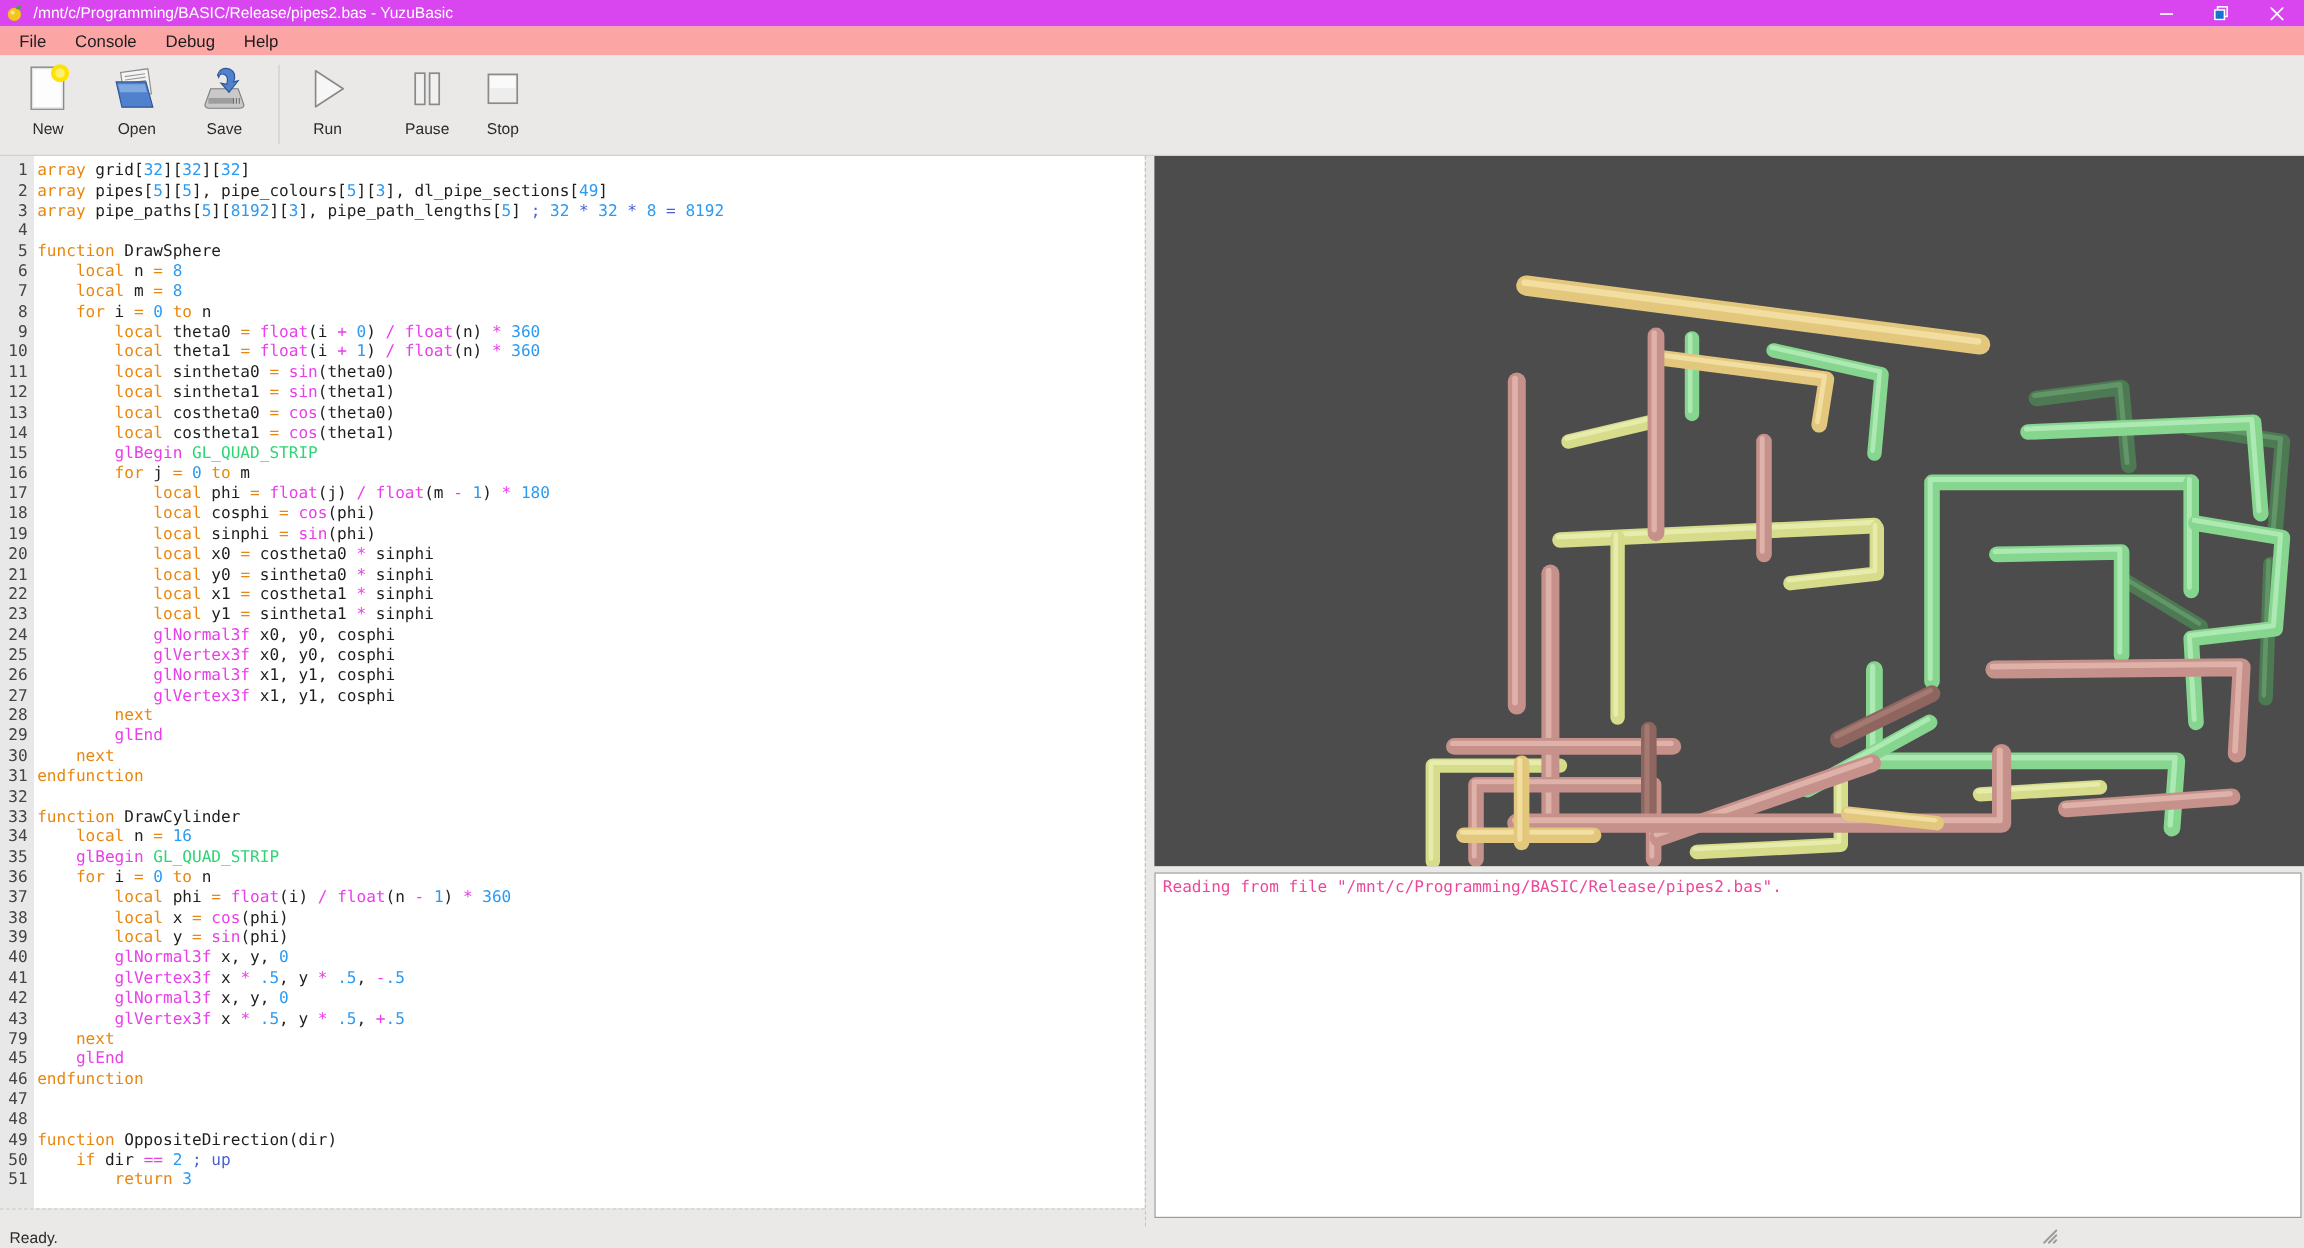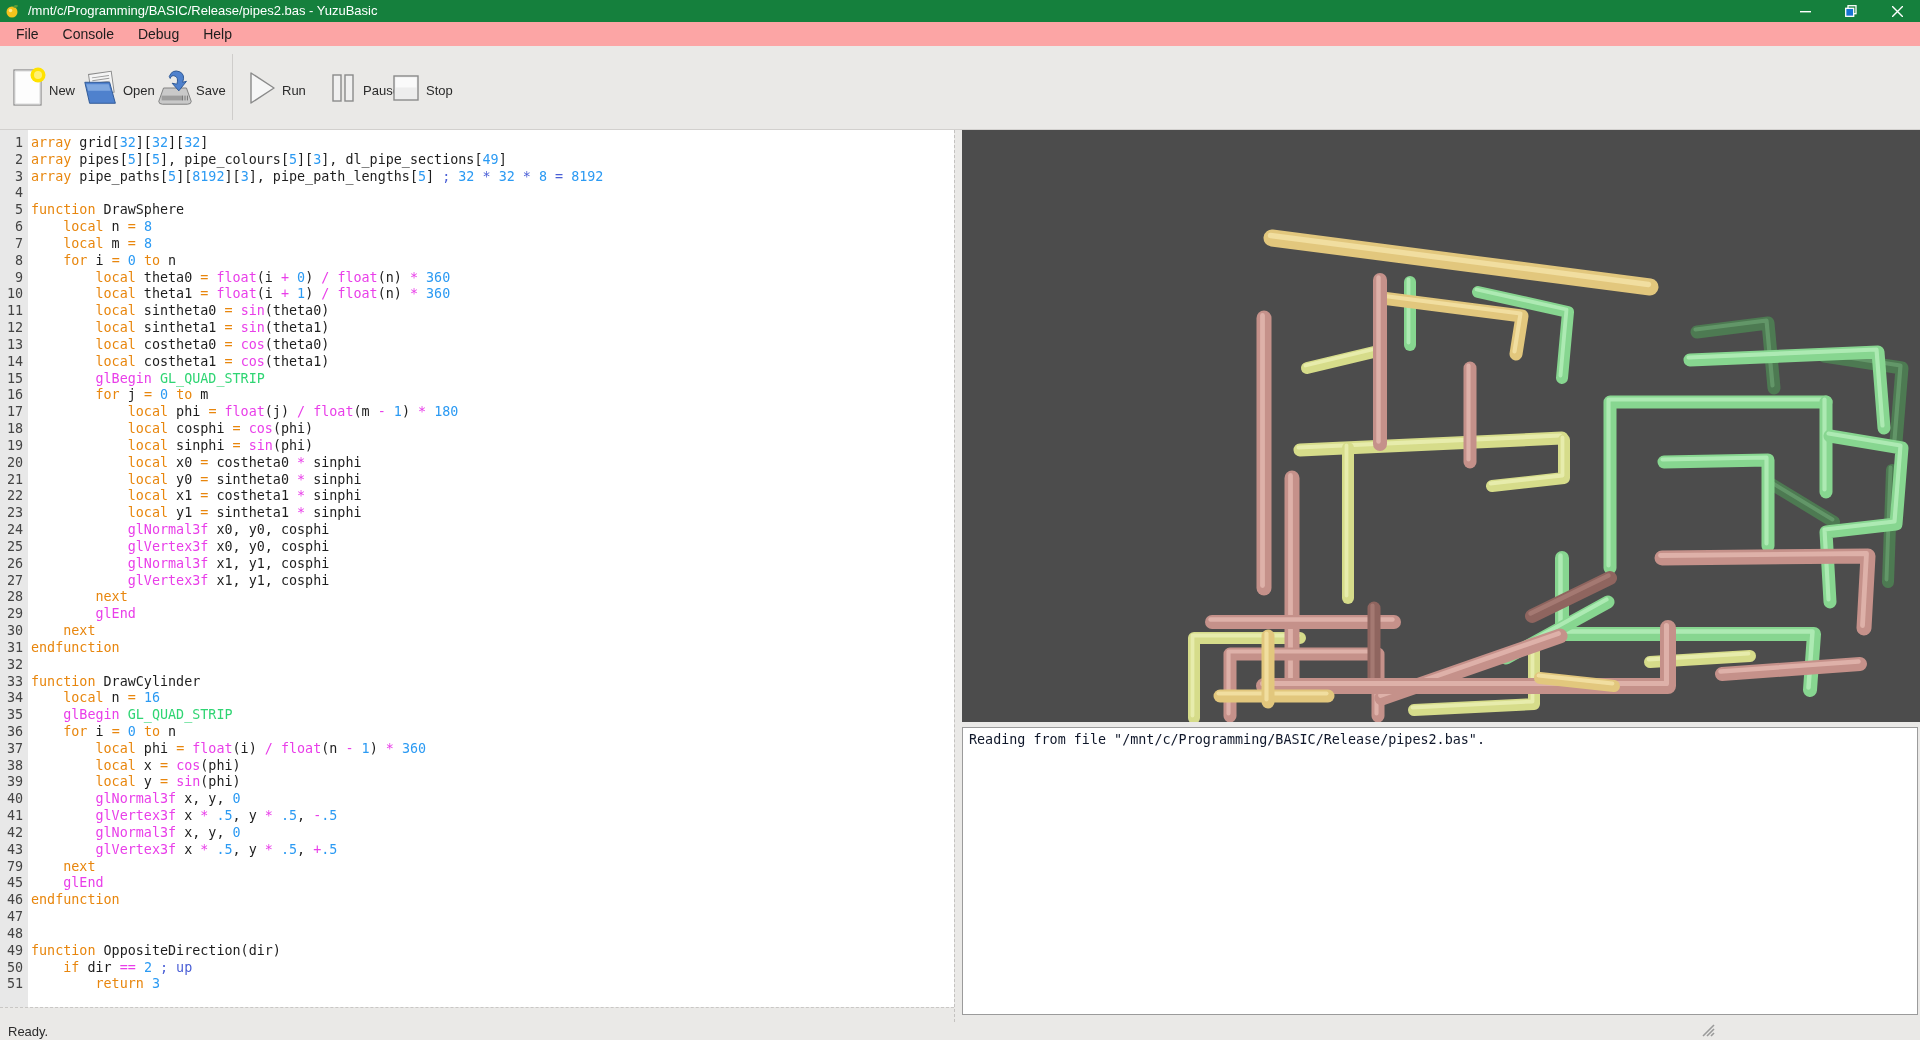--- a/index.html
+++ b/index.html
@@ -1,37 +1,37 @@
 <!DOCTYPE html>
 <html><head>
 <meta charset="utf-8">
 <style>
   * { margin:0; padding:0; box-sizing:border-box; }
   html,body { width:1920px; height:1040px; overflow:hidden; background:#eae9e7;
               font-family:"Liberation Sans", sans-serif; }
 
   
   .titlebar { position:absolute; left:0; top:0; width:1920px; height:22px;
-              background:#15803d; color:#fff; display:flex; align-items:center; }
+              background:#d946ef; color:#fff; display:flex; align-items:center; }
   .titlebar .appicon { width:16px; height:16px; margin:0 7px 0 5px; flex:0 0 auto; }
   .titlebar .title { font-size:13px; line-height:22px; white-space:nowrap; }
   .wincontrols { margin-left:auto; display:flex; height:22px; }
   .winbtn { width:46px; height:22px; display:flex; align-items:center; justify-content:center; }
   .winbtn svg { display:block; }
 
   
   .menubar { position:absolute; left:0; top:22px; width:1920px; height:24px;
              background:#fca5a5; display:flex; align-items:center; padding-left:4px; }
   .menuitem { font-size:14px; color:#1d1d1d; padding:3px 12px; }
 
   
   .toolbar { position:absolute; left:0; top:46px; width:1920px; height:84px;
              background:#eae9e7; border-bottom:1px solid #d2d0ce; }
   .tbtn { position:absolute; top:6px; width:66px; height:72px; display:flex;
-          align-items:center; justify-content:flex-start; }
+          flex-direction:column; align-items:center; justify-content:flex-start; }
   .tbtn .ticon { width:42px; height:44px; display:flex; align-items:center; justify-content:center; }
   .tbtn .tlabel { font-size:13px; color:#2a2a2a; margin-top:4px; }
   .tsep { position:absolute; left:232px; top:8px; width:1px; height:66px; background:#cfcdcb; }
 
   
   .editor { position:absolute; left:0; top:130px; width:954px; height:877px;
             background:linear-gradient(to right,#e8e8e8 28px,#ffffff 28px);
             overflow:hidden; font-family:"DejaVu Sans Mono", monospace;
             font-size:13.4px; line-height:16.83px; padding-top:5px; }
   .srcline { display:flex; white-space:pre; height:16.83px; }
@@ -51,21 +51,21 @@
                   background:#eae9e7; border-top:1px dashed #c9c7c5; }
 
   
   .viewport { position:absolute; left:962px; top:130px; width:958px; height:592px;
               background:#4c4c4c; overflow:hidden; }
   .viewport svg { display:block; }
   .hsplit { position:absolute; left:962px; top:722px; width:958px; height:5px; background:#eae9e7; }
   .console { position:absolute; left:962px; top:727px; width:956px; height:288px;
              background:#ffffff; border:1px solid #9b9b9b;
              font-family:"DejaVu Sans Mono", monospace; font-size:13.4px;
-             color:#0f172a; padding:4px 6px; }
+             color:#ec4899; padding:4px 6px; }
 
   
   .statusbar { position:absolute; left:0; top:1022px; width:1720px; height:18px;
                background:#eae9e7; display:flex; align-items:center; }
   .statusbar .stext { font-size:13px; color:#2b2b2b; padding-left:8px; }
   .grip { position:absolute; right:4px; bottom:3px; }
 </style>
 </head>
 <body>
 

